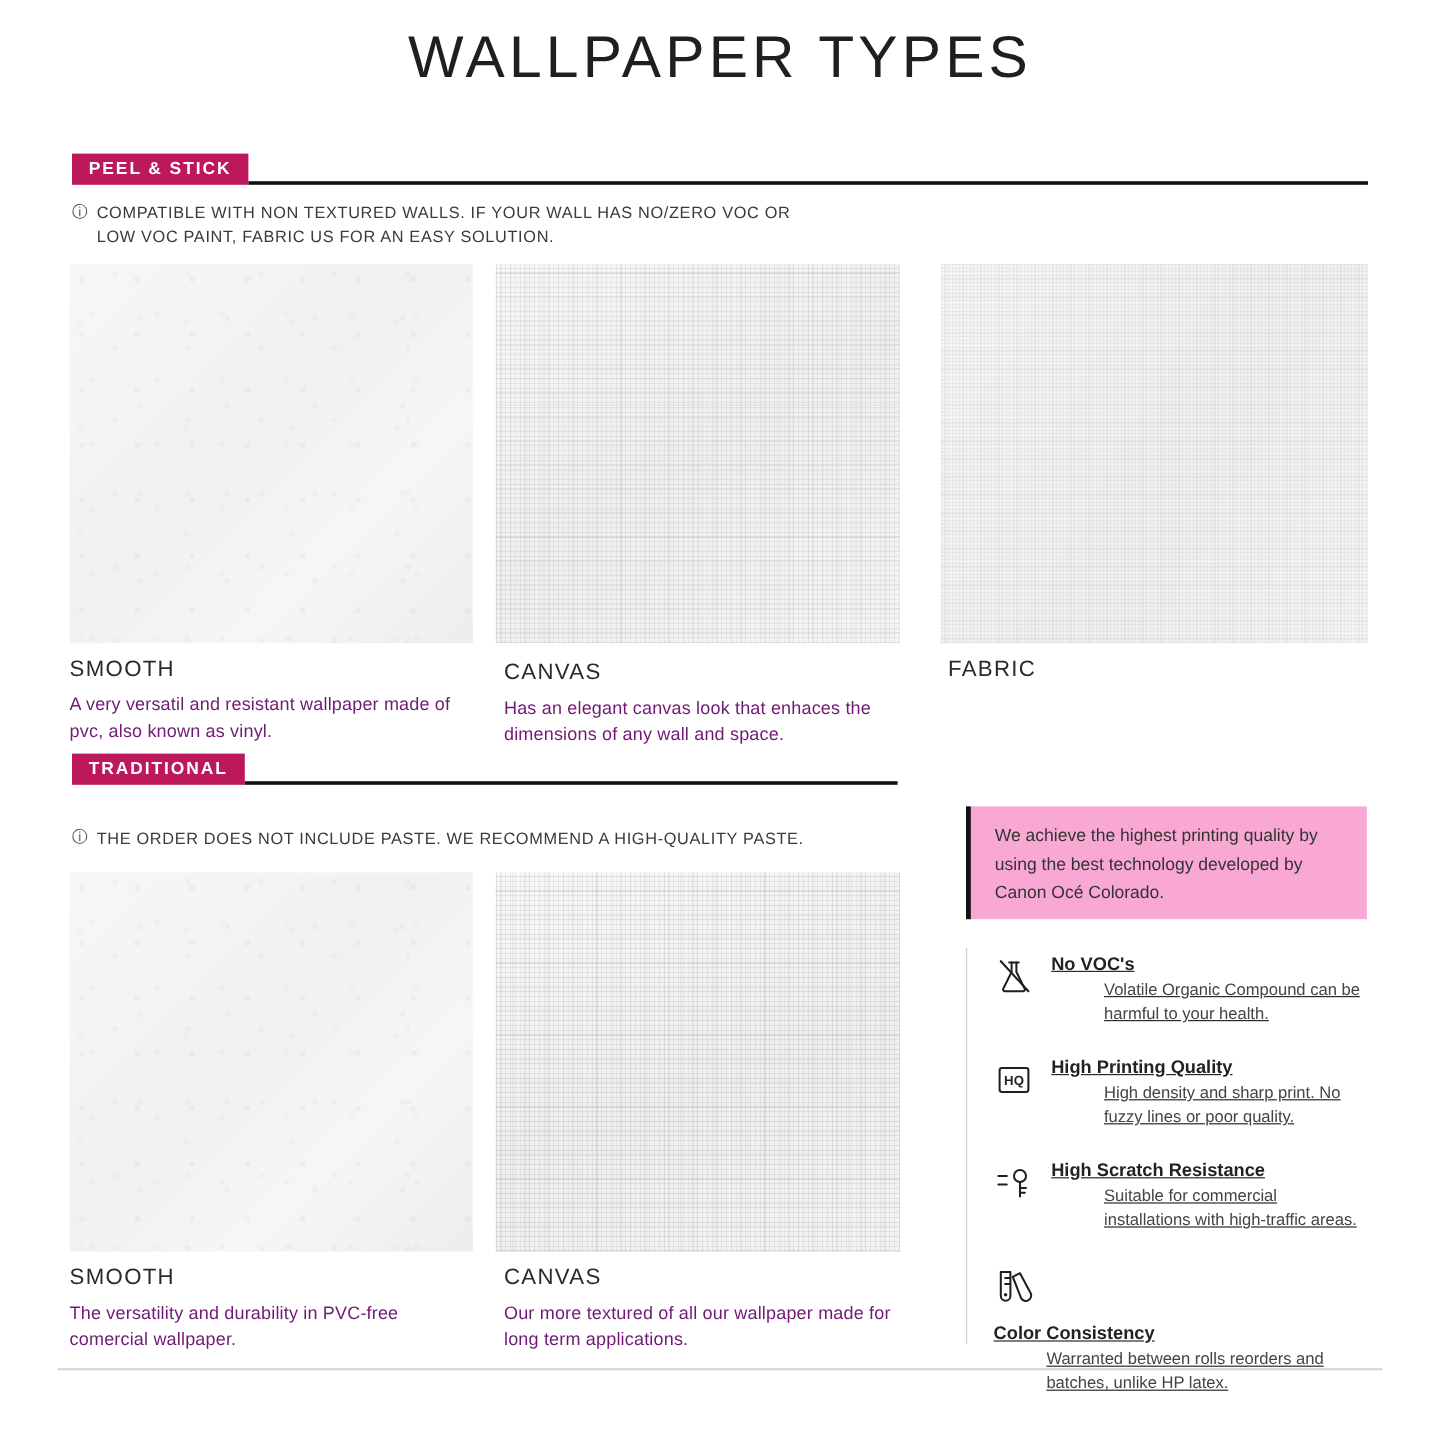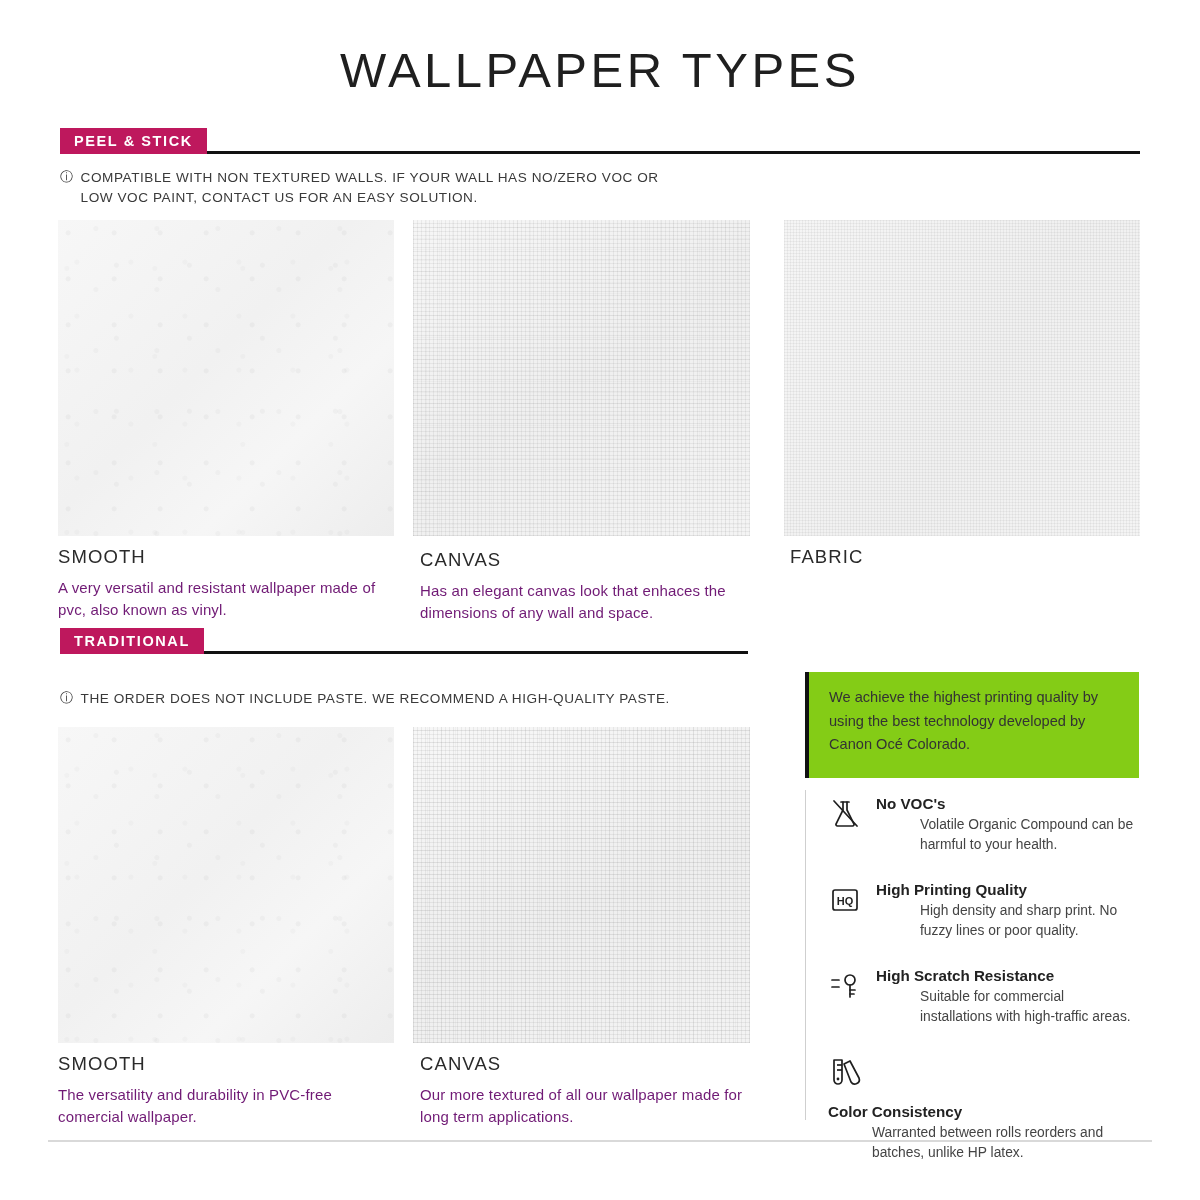--- a/index.html
+++ b/index.html
@@ -17,21 +17,21 @@
   .page {
     position: absolute;
     left: 0; top: 0;
     width: 1200px; height: 1200px;
   }
 
   
   .title {
     position: absolute;
     left: 0; right: 0;
-    top: 42px;
+    top: 20px;
     text-align: center;
     font-size: 49px;
     letter-spacing: 3.5px;
     font-weight: 400;
     color: #1f1f1f;
   }
 
   
   .section-head {
     position: absolute;
@@ -132,22 +132,22 @@
     color: #701a75;
     letter-spacing: 0.15px;
   }
 
   
   .quote {
     position: absolute;
     left: 805px;
     top: 672px;
     width: 334px;
-    height: 106px;
-    background: #84cc16;
+    height: 94px;
+    background: #f9a8d4;
     border-left: 4px solid #111111;
     padding: 14px 18px 0 20px;
   }
   .quote p {
     margin: 0;
     font-size: 14.6px;
     line-height: 1.62;
     color: #333333;
   }
 
@@ -159,20 +159,21 @@
     height: 330px;
     background: #cfcfcf;
   }
 
   .feature {
     position: absolute;
     left: 828px;
     width: 312px;
     display: flex;
     gap: 14px;
+    text-decoration: underline;
   }
   .feature .ficon {
     flex: 0 0 34px;
     width: 34px;
     height: 34px;
     margin-top: 2px;
   }
   .feature .ftext { flex: 1; }
   .feature .fttl {
     font-size: 15.2px;
@@ -203,21 +204,21 @@
 
   <div class="title">WALLPAPER TYPES</div>
 
   <div class="section-head" style="left:60px; top:128px; width:1080px;">
     <div class="section-tag">PEEL &amp; STICK</div>
     <div class="section-rule"></div>
   </div>
 
   <div class="note" style="left:60px; top:168px; width:620px;">
     <span class="ico">ⓘ</span>
-    <span>COMPATIBLE WITH NON TEXTURED WALLS. IF YOUR WALL HAS NO/ZERO VOC OR LOW VOC PAINT, CONTACT US FOR AN EASY SOLUTION.</span>
+    <span>COMPATIBLE WITH NON TEXTURED WALLS. IF YOUR WALL HAS NO/ZERO VOC OR LOW VOC PAINT, FABRIC US FOR AN EASY SOLUTION.</span>
   </div>
 
   <div class="swatch sw-smooth" style="left:58px; top:220px; width:336px; height:316px;"></div>
   <div class="swatch sw-canvas" style="left:413px; top:220px; width:337px; height:316px;"></div>
   <div class="swatch sw-fabric" style="left:784px; top:220px; width:356px; height:316px;"></div>
 
   <div class="cap" style="left:58px; top:546px; width:340px;">
     <div class="cap-title">SMOOTH</div>
     <div class="cap-desc">A very versatil and resistant wallpaper made of pvc, also known as vinyl.</div>
   </div>

